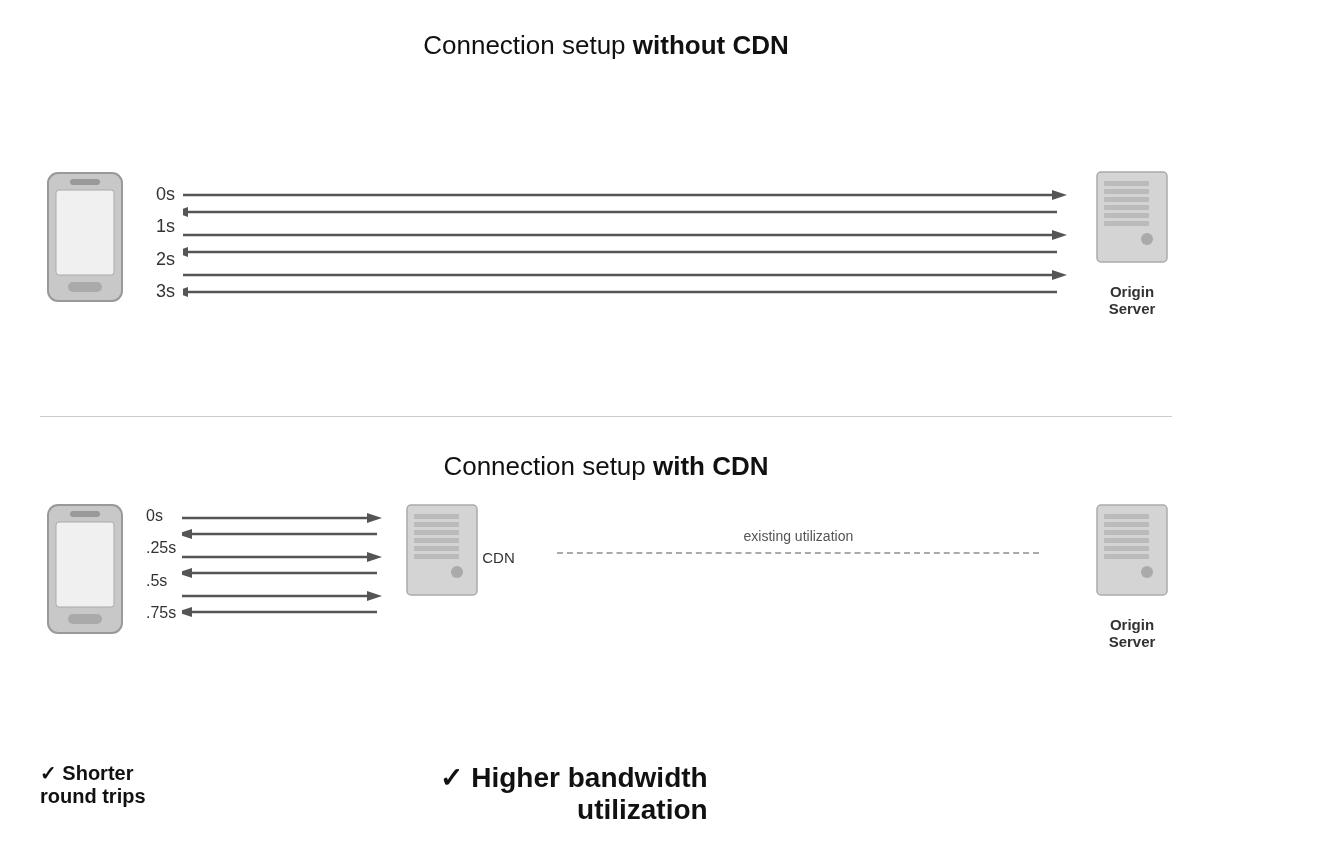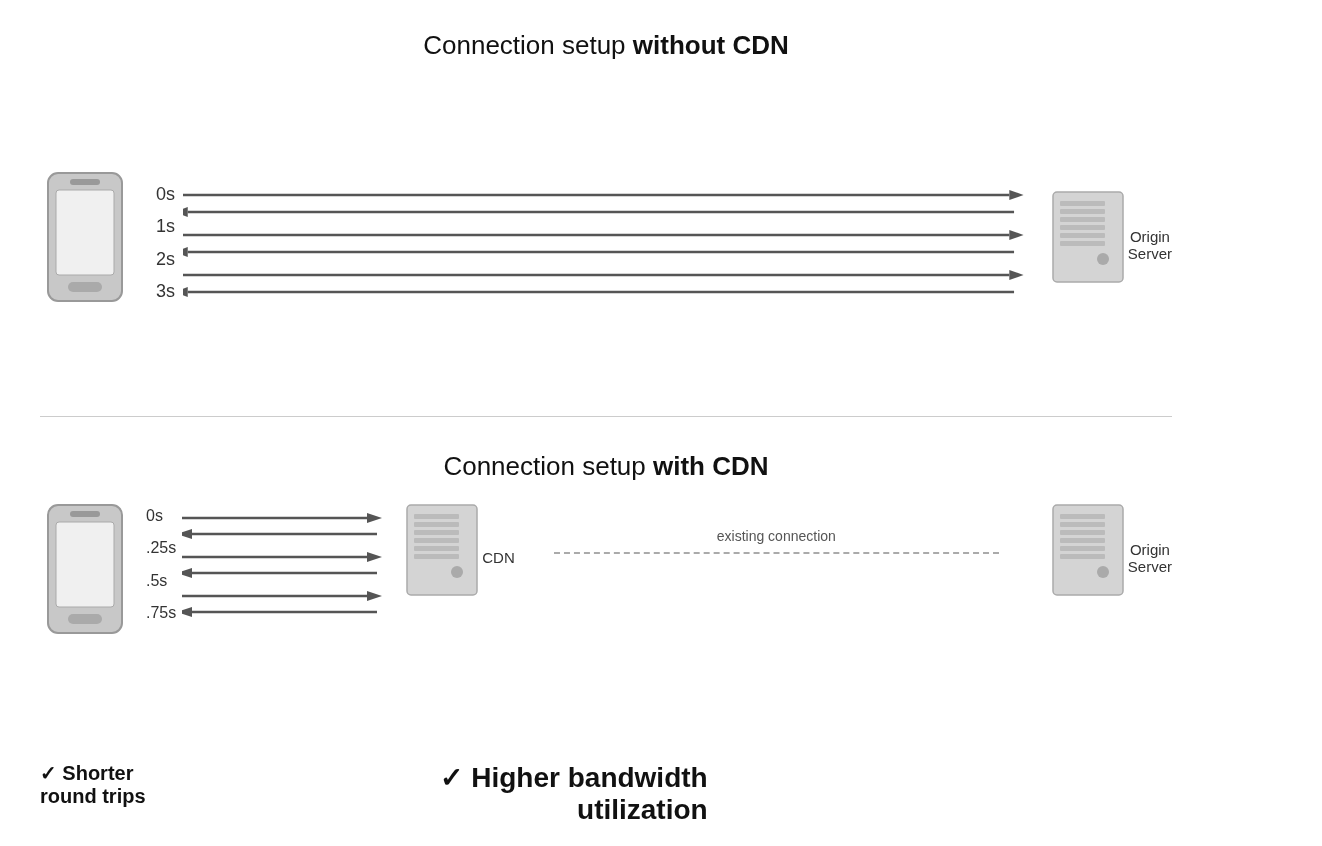--- a/index.html
+++ b/index.html
@@ -81,21 +81,23 @@
     
     .server-label {
       text-align: center;
       font-size: 15px;
       color: #333;
       margin-top: 6px;
     }
 
     .server-wrap {
       display: flex;
+      flex-direction: column;
       align-items: center;
+      font-weight: bold;
     }
 
     
     .section-bottom {
       flex: 1;
       display: flex;
       flex-direction: column;
       padding-top: 24px;
     }
 
@@ -295,21 +297,21 @@
           <rect x="12" y="30" width="45" height="5" rx="1" fill="#bbb"></rect>
           <rect x="12" y="38" width="45" height="5" rx="1" fill="#bbb"></rect>
           <rect x="12" y="46" width="45" height="5" rx="1" fill="#bbb"></rect>
           <rect x="12" y="54" width="45" height="5" rx="1" fill="#bbb"></rect>
           <circle cx="55" cy="72" r="6" fill="#aaa"></circle>
         </svg>
         <div class="cdn-label">CDN</div>
       </div>
 
       <div class="existing-connection-area">
-        <div style="font-size:14px; color:#555; margin-bottom:8px;">existing connection</div>
+        <div style="font-size:14px; color:#555; margin-bottom:8px;">existing utilization</div>
         <div style="width:85%; border-top: 2px dashed #aaa;"></div>
       </div>
 
       <div class="server-wrap" style="margin-left:10px;">
         <svg width="80" height="110" viewBox="0 0 80 110">
           <rect x="5" y="5" width="70" height="90" rx="4" fill="#d4d4d4" stroke="#aaa" stroke-width="1.5"></rect>
           <rect x="12" y="14" width="45" height="5" rx="1" fill="#bbb"></rect>
           <rect x="12" y="22" width="45" height="5" rx="1" fill="#bbb"></rect>
           <rect x="12" y="30" width="45" height="5" rx="1" fill="#bbb"></rect>
           <rect x="12" y="38" width="45" height="5" rx="1" fill="#bbb"></rect>

